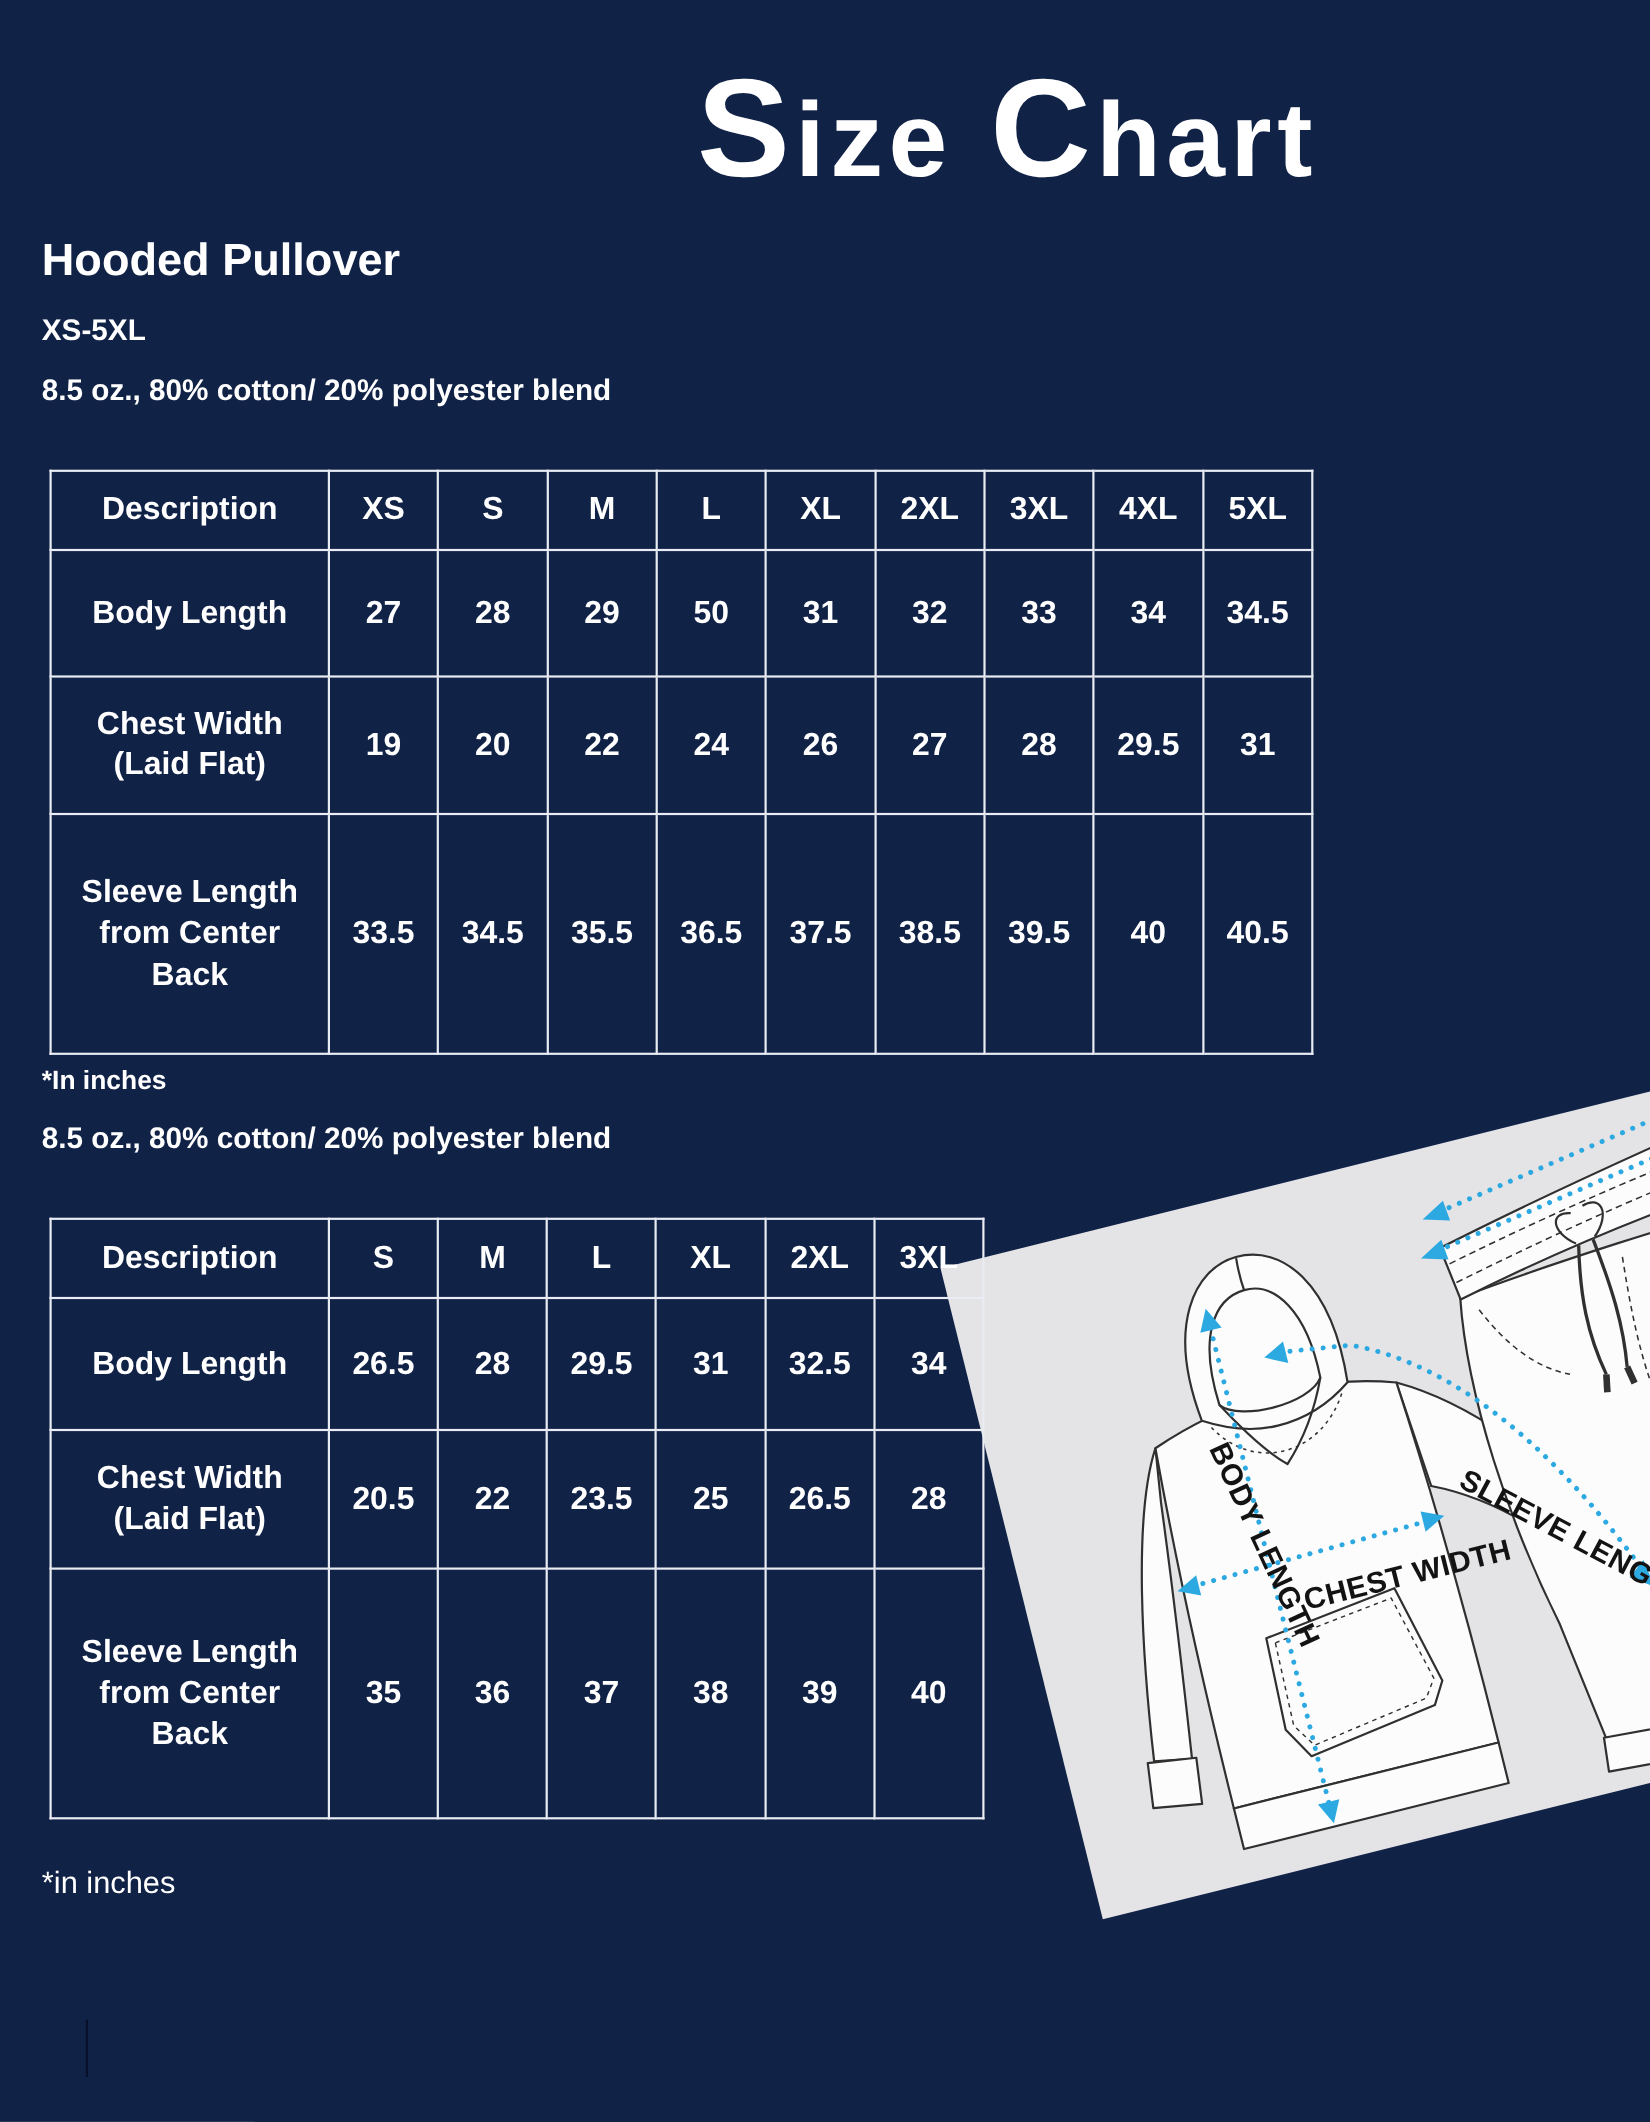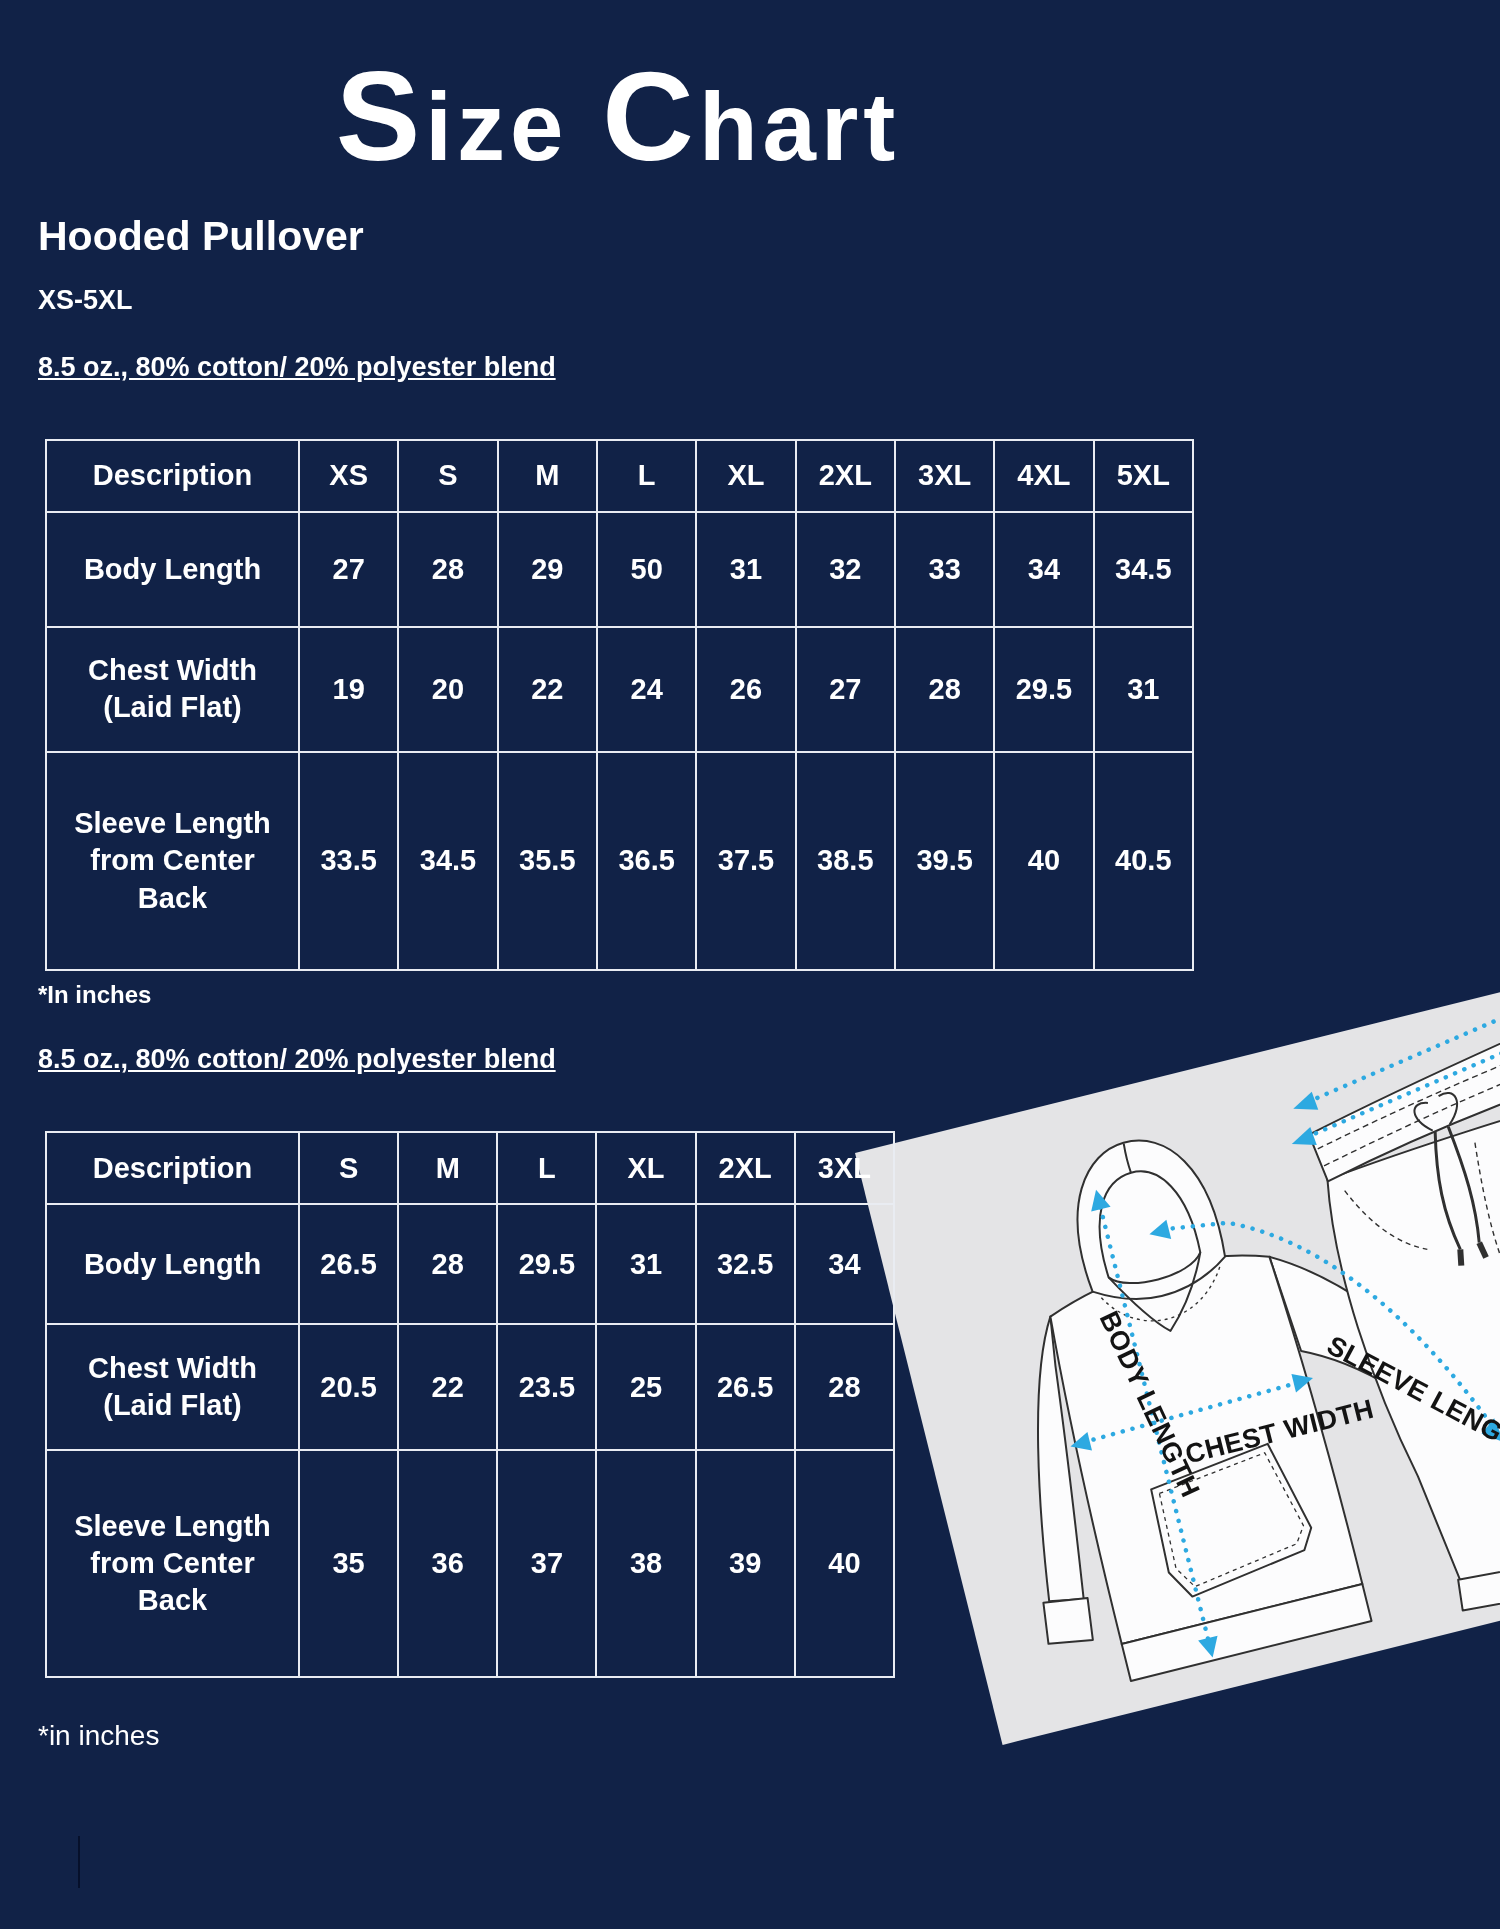--- a/index.html
+++ b/index.html
@@ -27,21 +27,21 @@
   
   .content{
     position:absolute;inset:0;
     z-index:2;
     padding:40px 0 0 38px;
     box-sizing:border-box;
   }
 
   .title{
     width:1160px;
-    text-align:center;
+    text-align:right;
     font-weight:bold;
     font-size:96px;
     line-height:1.2;
     letter-spacing:5px;
     margin:0 0 0 0;
     white-space:nowrap;
   }
   .title .word{display:inline-block;}
   .title .word::first-letter{font-size:1.32em;}
   .title .word + .word{margin-left:34px;}
@@ -52,21 +52,21 @@
     margin:21px 0 0 0;
     line-height:1.15;
   }
   .h2.crew{margin-top:44px;}
   .sub{
     font-size:27px;
     font-weight:bold;
     margin:24px 0 0 0;
     line-height:1.2;
   }
-  .material{margin-top:34px;text-decoration:underline;}
+  .material{margin-top:22px;}
 
   table.size{
     border-collapse:collapse;
     table-layout:fixed;
     margin:56px 0 0 7px;
   }
   table.size.t1{width:1149px;}
   table.size.t2{width:850px;}
   table.size col.desc{width:253px;}
   table.size th, table.size td{

